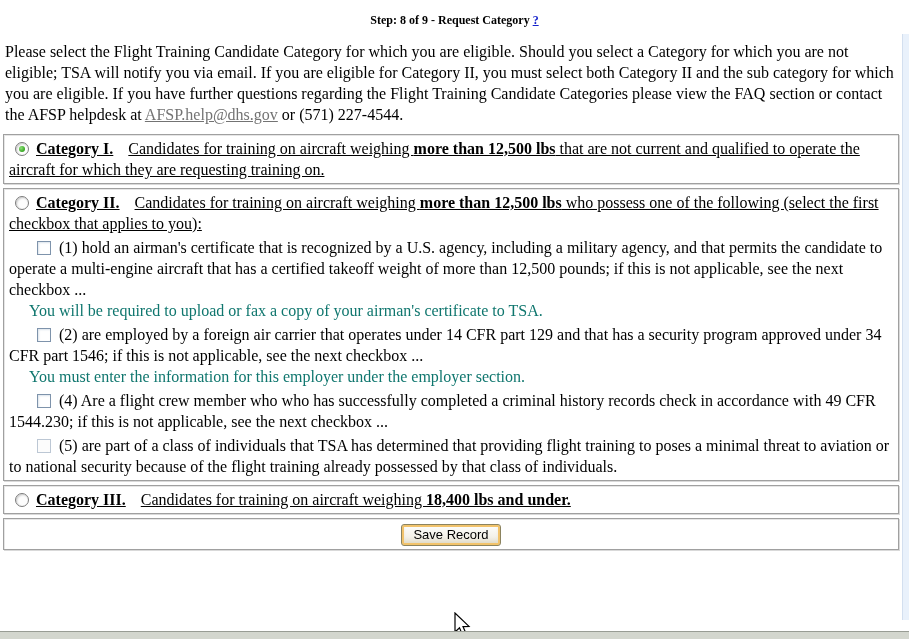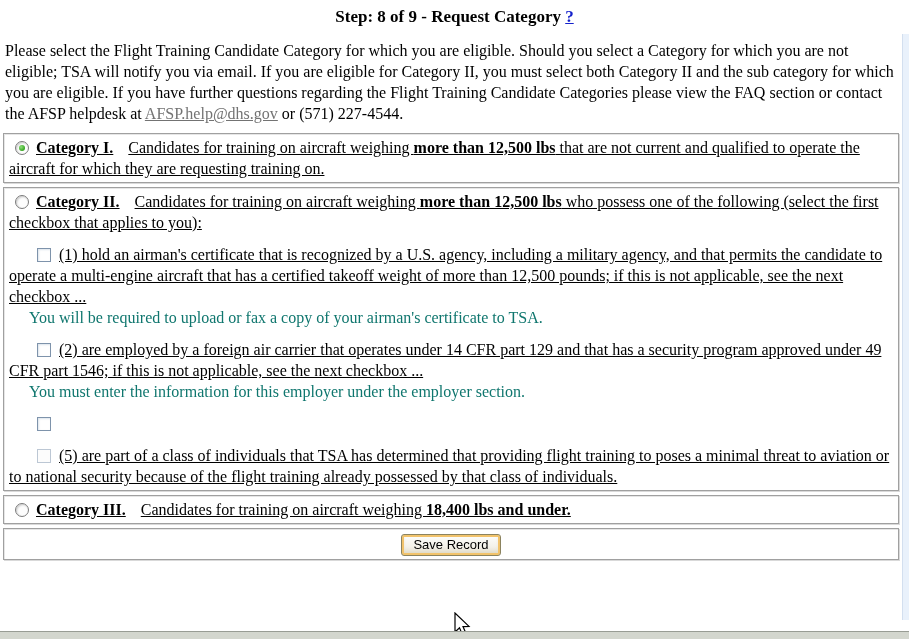--- a/index.html
+++ b/index.html
@@ -1,20 +1,20 @@
 <!DOCTYPE html>
 <html><head>
 <meta charset="utf-8">
 <style>
   html,body{margin:0;padding:0;}
   body{
     width:909px;height:639px;background:#ffffff;position:relative;overflow:hidden;
     font-family:"Liberation Serif","DejaVu Serif",serif;font-size:16px;color:#000;
   }
-  .title{ text-align:center;font-weight:bold;font-size:17px;padding-top:7px; }
+  .title{ text-align:center;font-weight:bold;font-size:12px;padding-top:13px; }
   .title a{ color:#1522cc;text-decoration:underline;cursor:pointer; }
   .intro{ margin:13px 6px 0 5px;line-height:21px; }
   .intro a{ color:#737373;text-decoration:underline;cursor:pointer; }
   .boxes{ margin:9px 10px 0 3px; }
   .catbox{
     border:1px solid #a0a0a0;
     box-shadow:inset 1px 1px 0 #e6e6e6, 1px 1px 0 #d9d9d9;
     padding:3px 5px;margin-bottom:4px;line-height:21px;background:#fff;
   }
   .cat-line{ text-indent:6px;text-decoration:underline; }
@@ -29,21 +29,21 @@
     display:none;position:absolute;left:3px;top:3px;width:6px;height:6px;border-radius:50%;
     background:radial-gradient(circle at 35% 35%, #8ee07a, #35a521 70%);
   }
   .radio.checked .dot{ display:block; }
   
   .checkbox{
     display:inline-block;width:12px;height:12px;border:1px solid #7e93ab;background:#fff;
     vertical-align:-2px;margin-right:8px;box-shadow:inset 1px 1px 2px #dce4ec;cursor:pointer;text-indent:0;
   }
   .checkbox.disabled{ border-color:#bcc7d4;box-shadow:none;background:#fcfcfc; }
-  .cb-item{ margin-top:11px;line-height:21px;text-indent:28px;text-decoration:underline; }
+  .cb-item{ margin-top:3px;line-height:21px;text-indent:28px; }
   .cb-note{ color:#0f766e;line-height:21px;margin-left:20px; }
   .btnrow{ text-align:center;padding:4px 0 3px 0; }
   .xp-button{
     font-family:"Liberation Sans","DejaVu Sans",sans-serif;font-size:13px;color:#000;
     padding:2px 11px 3px 11px;cursor:pointer;border-radius:3px;
     border:1px solid #8b835f;
     box-shadow:inset 0 0 0 2px #f2c36b, inset 0 -3px 4px #ddd8c4;
     background:linear-gradient(180deg,#fefefc 0%, #f4f2ea 55%, #e6e2d2 100%);
   }
   .cursor{ position:absolute;left:450px;top:612px;width:24px;height:28px;pointer-events:none; }
@@ -80,27 +80,27 @@
       <div class="cat-line">
         <span class="radio"></span><b class="catlabel">Category II.</b><span>Candidates for training on aircraft weighing </span><b>more than 12,500 lbs</b><span> who possess one of the following (select the first checkbox that applies to you):</span>
       </div>
 
       <div class="cb-item">
         <span class="checkbox"></span><span>(1) hold an airman's certificate that is recognized by a U.S. agency, including a military agency, and that permits the candidate to operate a multi-engine aircraft that has a certified takeoff weight of more than 12,500 pounds; if this is not applicable, see the next checkbox ...</span>
       </div>
       <div class="cb-note">You will be required to upload or fax a copy of your airman's certificate to TSA.</div>
 
       <div class="cb-item">
-        <span class="checkbox"></span><span>(2) are employed by a foreign air carrier that operates under 14 CFR part 129 and that has a security program approved under 49 CFR part 1546; if this is not applicable, see the next checkbox ...</span>
+        <span class="checkbox"></span><span>(2) are employed by a foreign air carrier that operates under 14 CFR part 129 and that has a security program approved under 34 CFR part 1546; if this is not applicable, see the next checkbox ...</span>
       </div>
       <div class="cb-note">You must enter the information for this employer under the employer section.</div>
 
 
       <div class="cb-item">
-        <span class="checkbox"></span>
+        <span class="checkbox"></span><span>(4) Are a flight crew member who who has successfully completed a criminal history records check in accordance with 49 CFR 1544.230; if this is not applicable, see the next checkbox ...</span>
       </div>
 
       <div class="cb-item">
         <span class="checkbox disabled"></span><span>(5) are part of a class of individuals that TSA has determined that providing flight training to poses a minimal threat to aviation or to national security because of the flight training already possessed by that class of individuals.</span>
       </div>
     </div>
 
     <div class="catbox">
       <div class="cat-line">
         <span class="radio"></span><b class="catlabel">Category III.</b><span>Candidates for training on aircraft weighing </span><b>18,400 lbs and under.</b><span></span>

